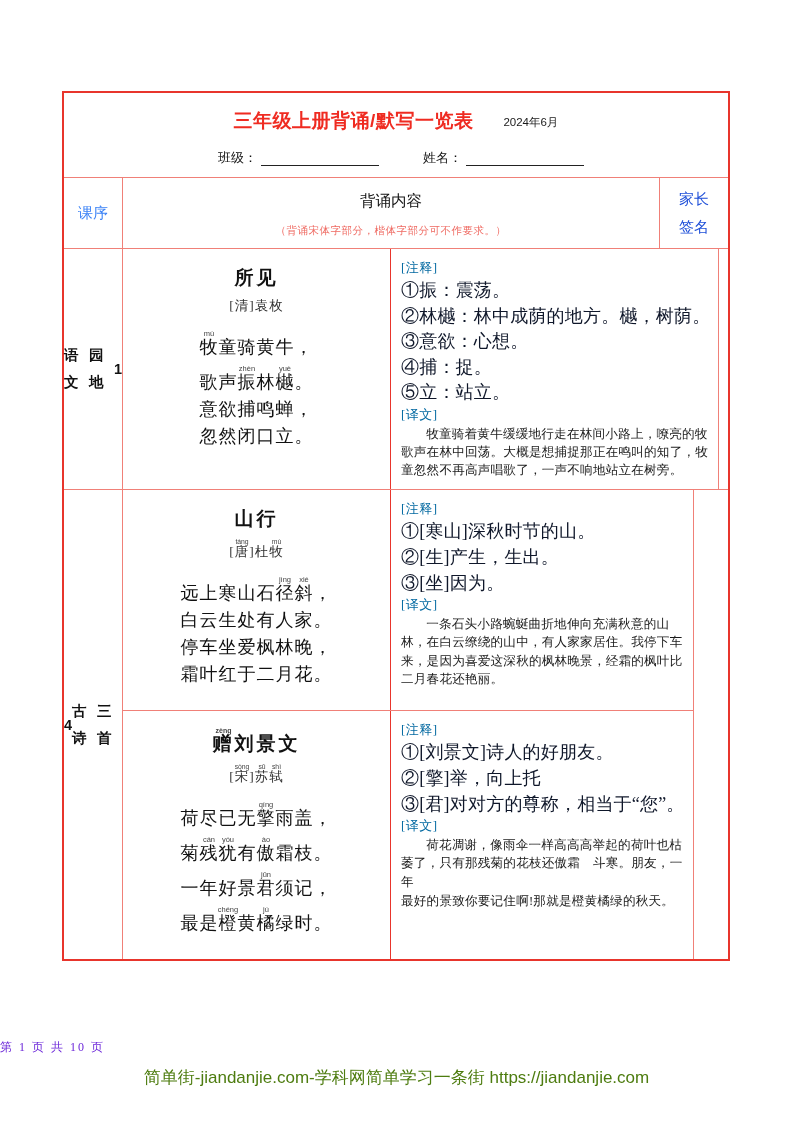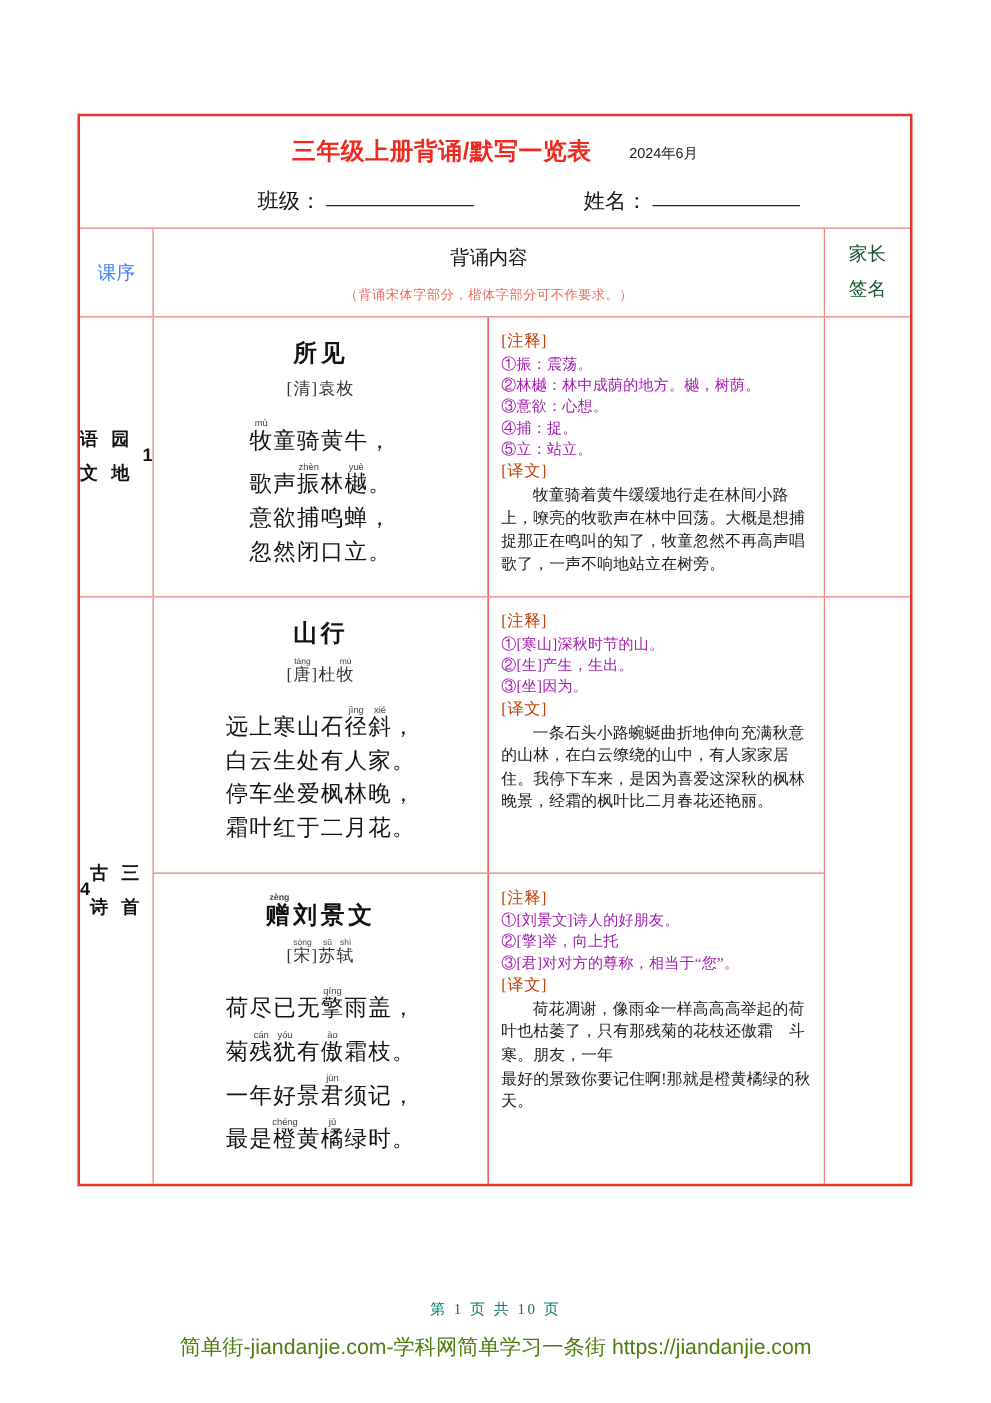--- a/index.html
+++ b/index.html
@@ -62,24 +62,23 @@
   .field-row {
     display: flex;
     justify-content: center;
     align-items: baseline;
     gap: 44px;
     margin-top: 15px;
     padding-left: 10px;
   }
   .field {
     display: flex;
-    align-items: flex-start;
-    font-size: 17px;
+    align-items: center;
+    font-size: 13px;
     color: #111;
-    margin-left: 44px;
   }
   .field-label { white-space: nowrap; }
   .field-line {
     display: inline-block;
     width: 118px;
     border-bottom: 1.4px solid #222;
     height: 15px;
     margin-left: 4px;
   }
 
@@ -122,21 +121,21 @@
     letter-spacing: 0.5px;
   }
   .c-sign {
     width: 68px;
     flex: none;
     display: flex;
     flex-direction: column;
     align-items: center;
     justify-content: center;
     font-size: 15px;
-    color: #14532d;
+    color: #1d4ed8;
     line-height: 1.9;
   }
 
   
   .lesson-row {
     display: flex;
     border-bottom: 1.5px solid #f08078;
   }
   .lesson-row:last-child { border-bottom: none; }
 
@@ -219,51 +218,50 @@
     line-height: 1;
     font-family: "Liberation Sans", "DejaVu Sans", sans-serif;
     letter-spacing: 0;
   }
   .p-author rt { font-size: 6.8px; }
   .p-title rt { font-size: 7px; letter-spacing: 0; }
 
   
   .n-head {
     font-size: 13px;
-    color: #c2410c;
+    color: #0369a1;
     font-weight: 500;
     margin: 0 0 1px 0;
     letter-spacing: 0.5px;
   }
   .n-item {
-    font-size: 12px;
-    color: #a21caf;
+    font-size: 18px;
+    color: #0f172a;
     line-height: 1.42;
     letter-spacing: 0.2px;
     white-space: nowrap;
   }
   .t-body {
     font-size: 12.6px;
     color: #1a1a1a;
     line-height: 1.45;
     letter-spacing: 0.2px;
     text-indent: 2em;
     margin-top: 1px;
   }
   .t-body.no-indent { text-indent: 0; }
 
   
   .pagenum {
     position: absolute;
     left: 0;
     top: 1039px;
     width: 793px;
-    text-align: center;
     font-size: 12px;
-    color: #0f766e;
+    color: #6d28d9;
     letter-spacing: 2px;
   }
   .watermark {
     position: absolute;
     left: 0;
     top: 1066px;
     width: 793px;
     text-align: center;
     font-size: 17px;
     color: #4d7c0f;

